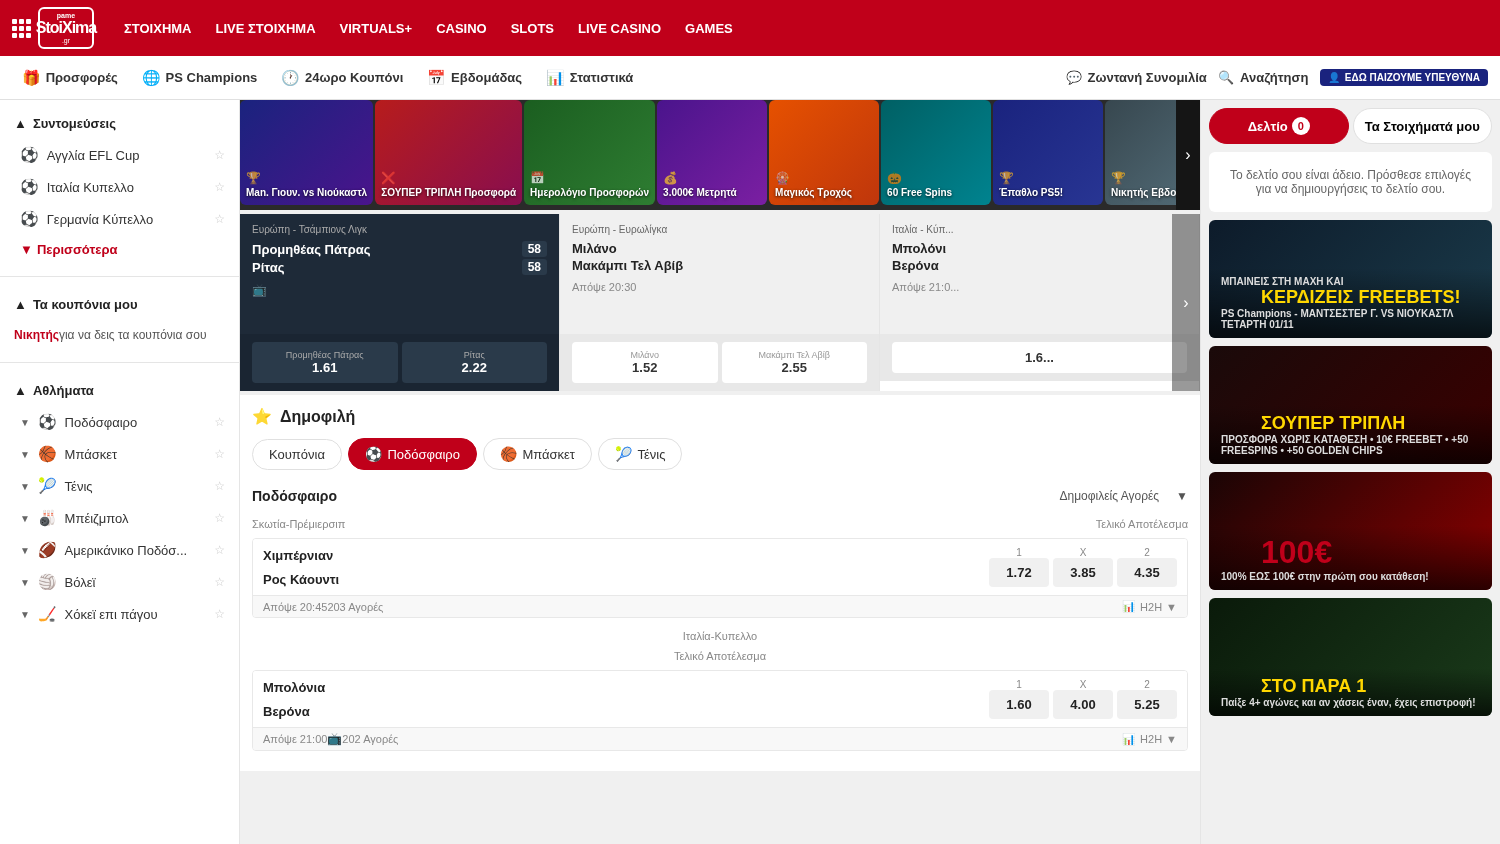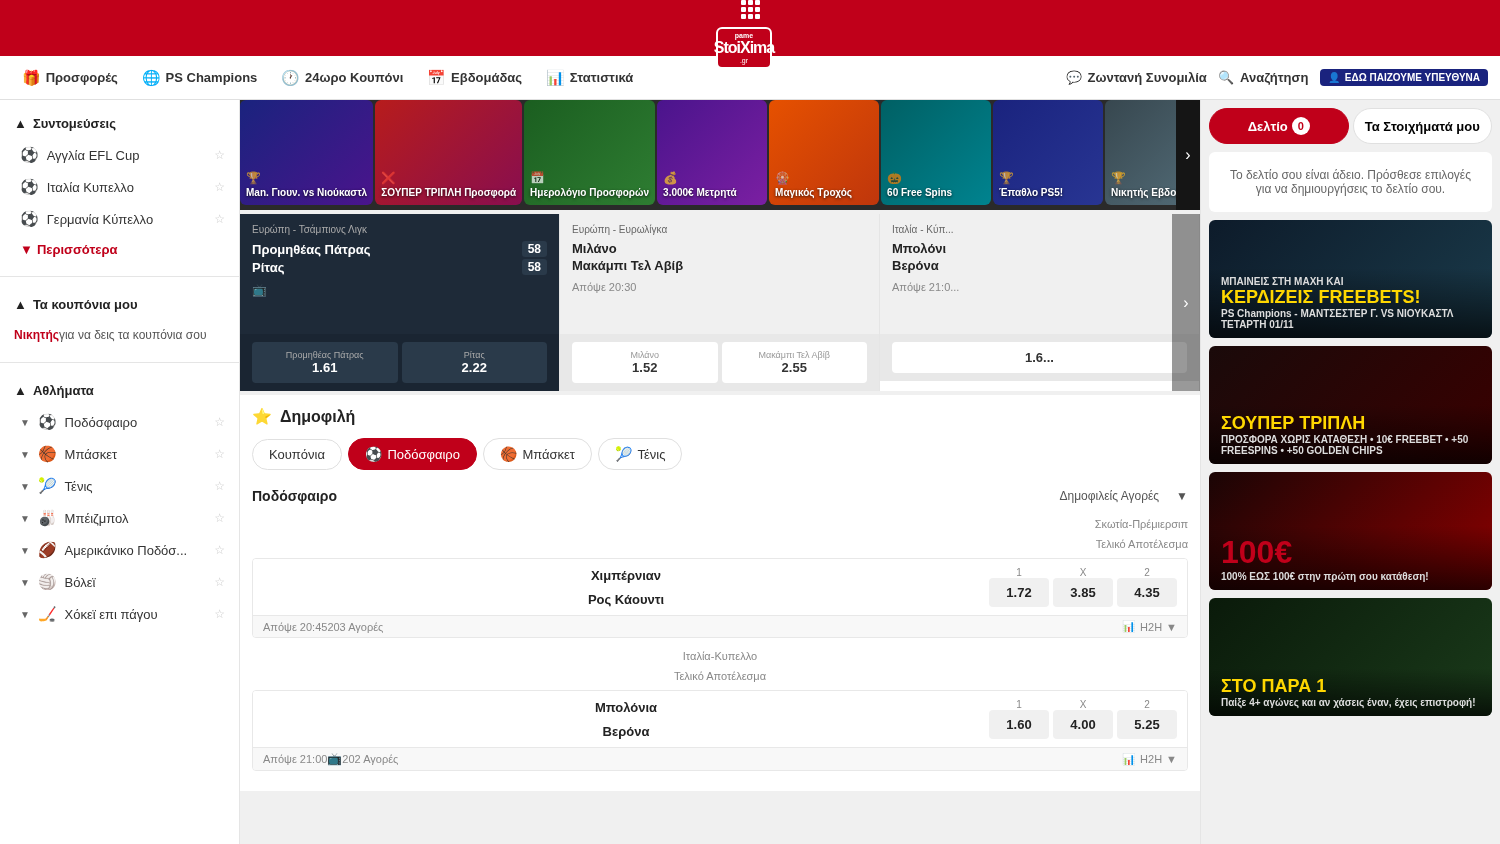--- a/index.html
+++ b/index.html
@@ -6,21 +6,20 @@
     body { font-family: Arial, sans-serif; background: #f0f0f0; font-size: 13px; overflow-x: hidden; }
 
     
     .top-nav {
       background: #c0001a;
       height: 56px;
       display: flex;
       align-items: center;
       padding: 0 12px;
       gap: 8px;
-      flex-direction: column;
     }
     .nav-logo {
       display: flex; align-items: center; margin-right: 12px;
     }
     .logo-box {
       background: #c0001a;
       border: 2px solid #fff;
       border-radius: 6px;
       width: 56px; height: 42px;
       display: flex; align-items: center; justify-content: center;
@@ -365,21 +364,21 @@
       overflow: hidden;
     }
     .bet-row-top {
       display: flex; align-items: center;
       padding: 8px 10px;
       background: #fff;
     }
     .bet-teams {
       flex: 1;
       font-size: 13px; color: #222; font-weight: 600;
-      display: flex; flex-direction: column; gap: 9px; align-items: center;
+      display: flex; flex-direction: column; gap: 9px;
     }
     .bet-team { font-size: 13px; color: #222; }
     .odds-row {
       display: flex; gap: 4px;
       align-items: center;
     }
     .odd-col {
       display: flex; flex-direction: column; align-items: center; min-width: 60px;
     }
     .odd-col-label { font-size: 10px; color: #888; }
@@ -466,21 +465,21 @@
     .promo-banner-3 { background: linear-gradient(135deg, #0a1a0a, #1a3a1a); }
     .promo-text {
       position: absolute;
       bottom: 0; left: 0; right: 0;
       padding: 8px 12px;
       color: #fff;
       font-weight: 700;
       font-size: 12px;
       background: linear-gradient(transparent, rgba(0,0,0,0.7));
     }
-    .promo-big-text { font-size: 18px; color: #ffd700; }
+    .promo-big-text { font-size: 18px; color: #ffd700; margin-left: 40px; }
     .promo-sub { font-size: 10px; color: #ddd; }
 
     
     ::-webkit-scrollbar { width: 4px; height: 4px; }
     ::-webkit-scrollbar-track { background: #f1f1f1; }
     ::-webkit-scrollbar-thumb { background: #ccc; border-radius: 2px; }
   </style>
 </head>
 <body>
 
@@ -812,21 +811,21 @@
       <div class="betting-table-section">
         <div class="betting-category-header">
           <span class="betting-category-title">Ποδόσφαιρο</span>
           <div class="popular-markets-btn">
             <span>Δημοφιλείς Αγορές</span>
             <span>▼</span>
           </div>
         </div>
 
         <div>
-          <div style="display:flex;align-items:flex-end;justify-content:space-between;padding:4px 0;flex-direction:column;">
+          <div style="display:flex;align-items:flex-start;justify-content:space-between;padding:4px 0;">
             <span class="league-label">Σκωτία-Πρέμιερσιπ</span>
             <span class="result-label">Τελικό Αποτέλεσμα</span>
           </div>
           <div class="bet-row">
             <div class="bet-row-top">
               <div class="bet-teams">
                 <span class="bet-team">Χιμπέρνιαν</span>
                 <span class="bet-team">Ρος Κάουντι</span>
               </div>
               <div class="odds-row">

